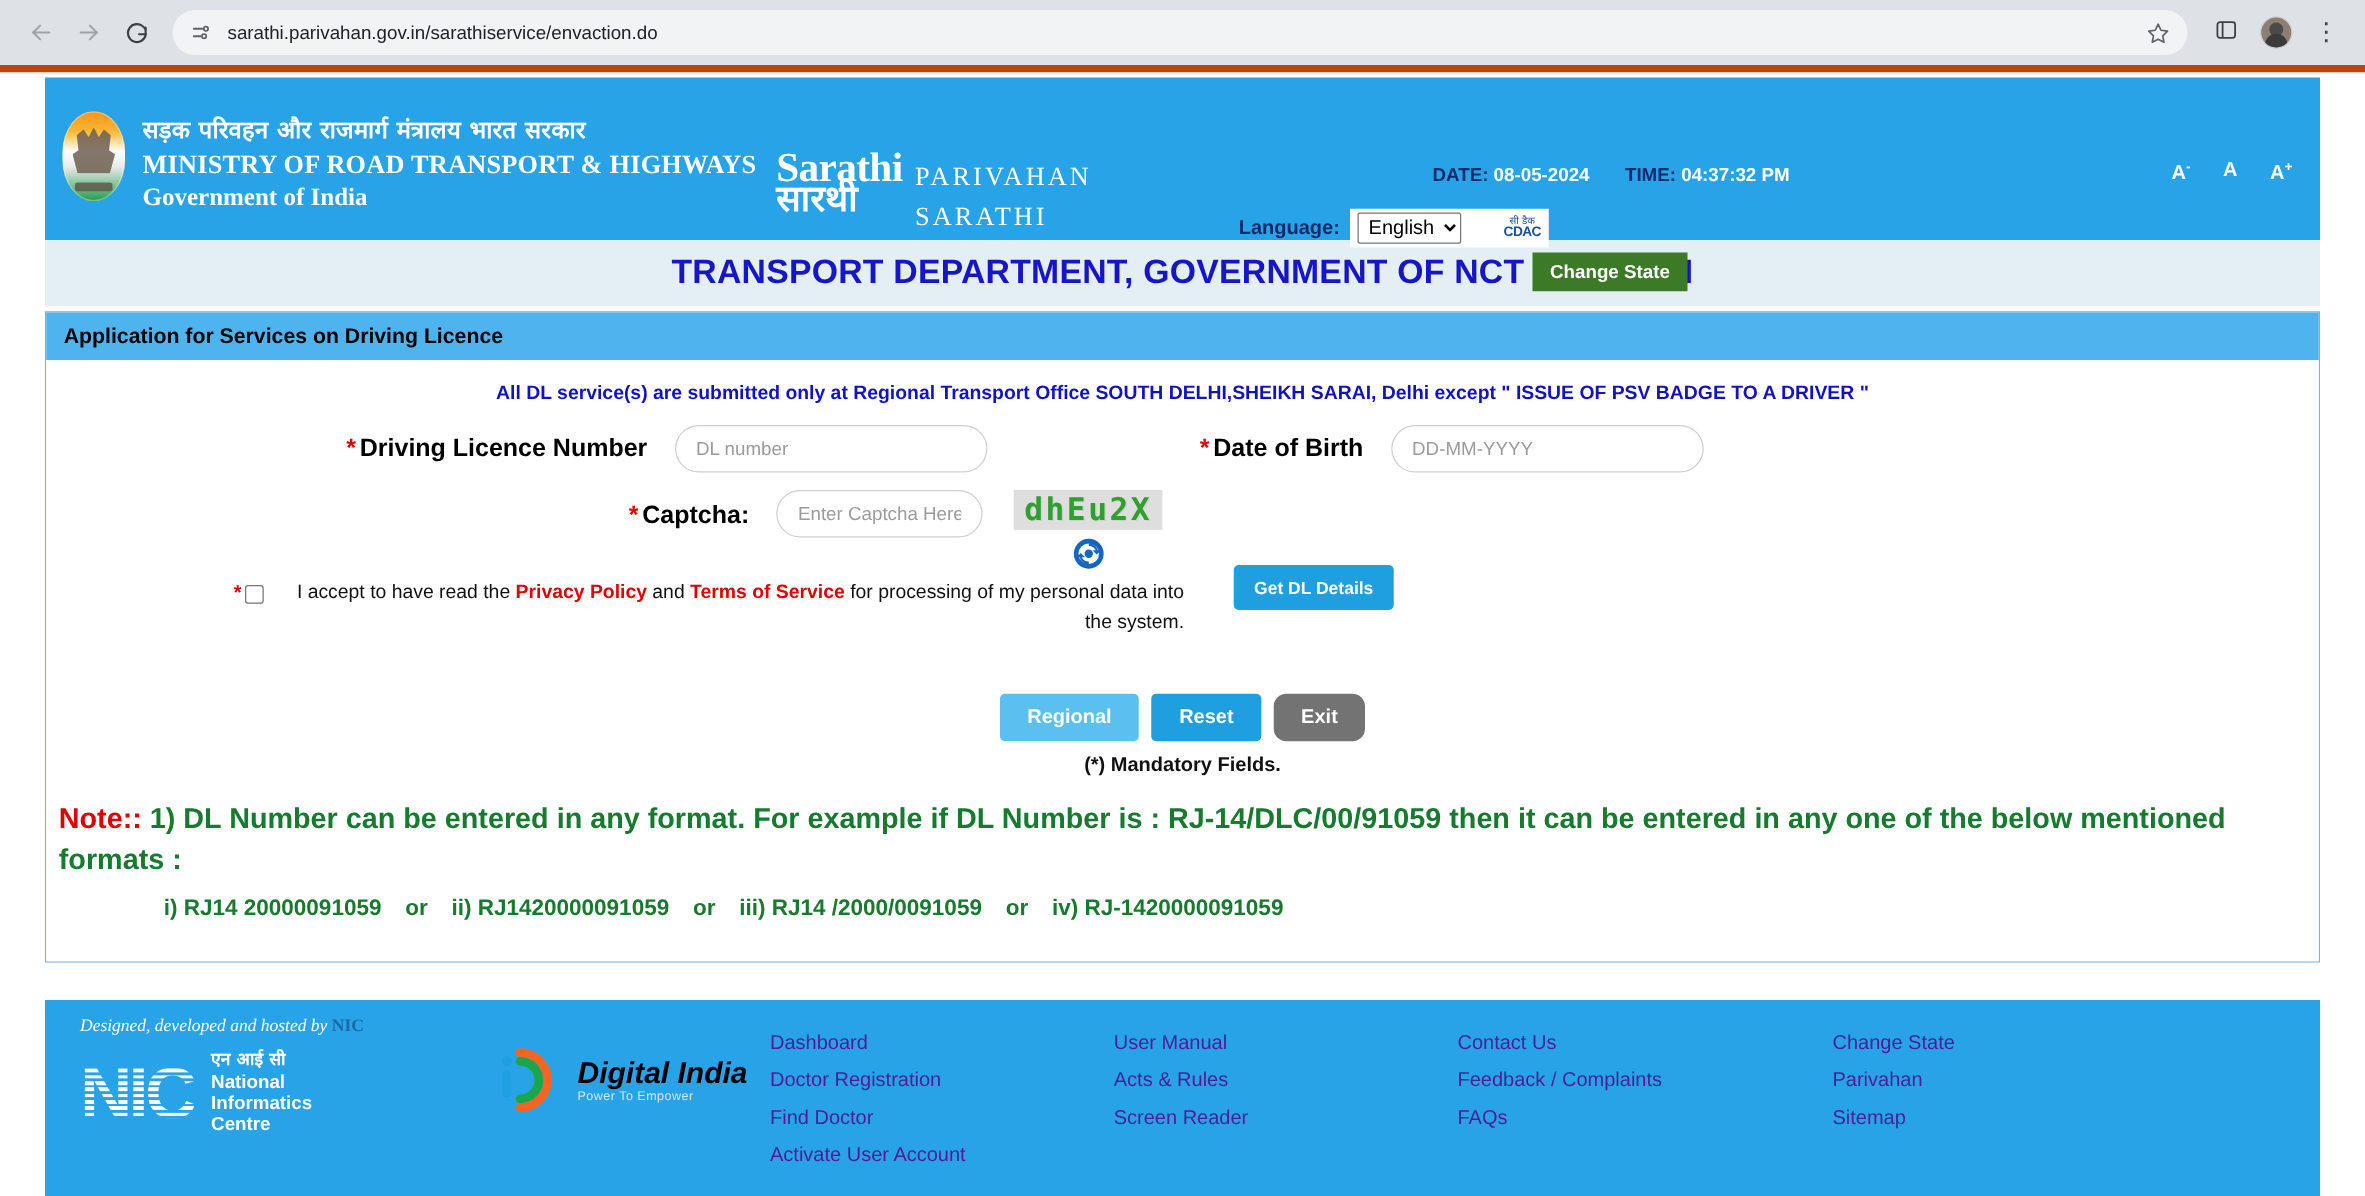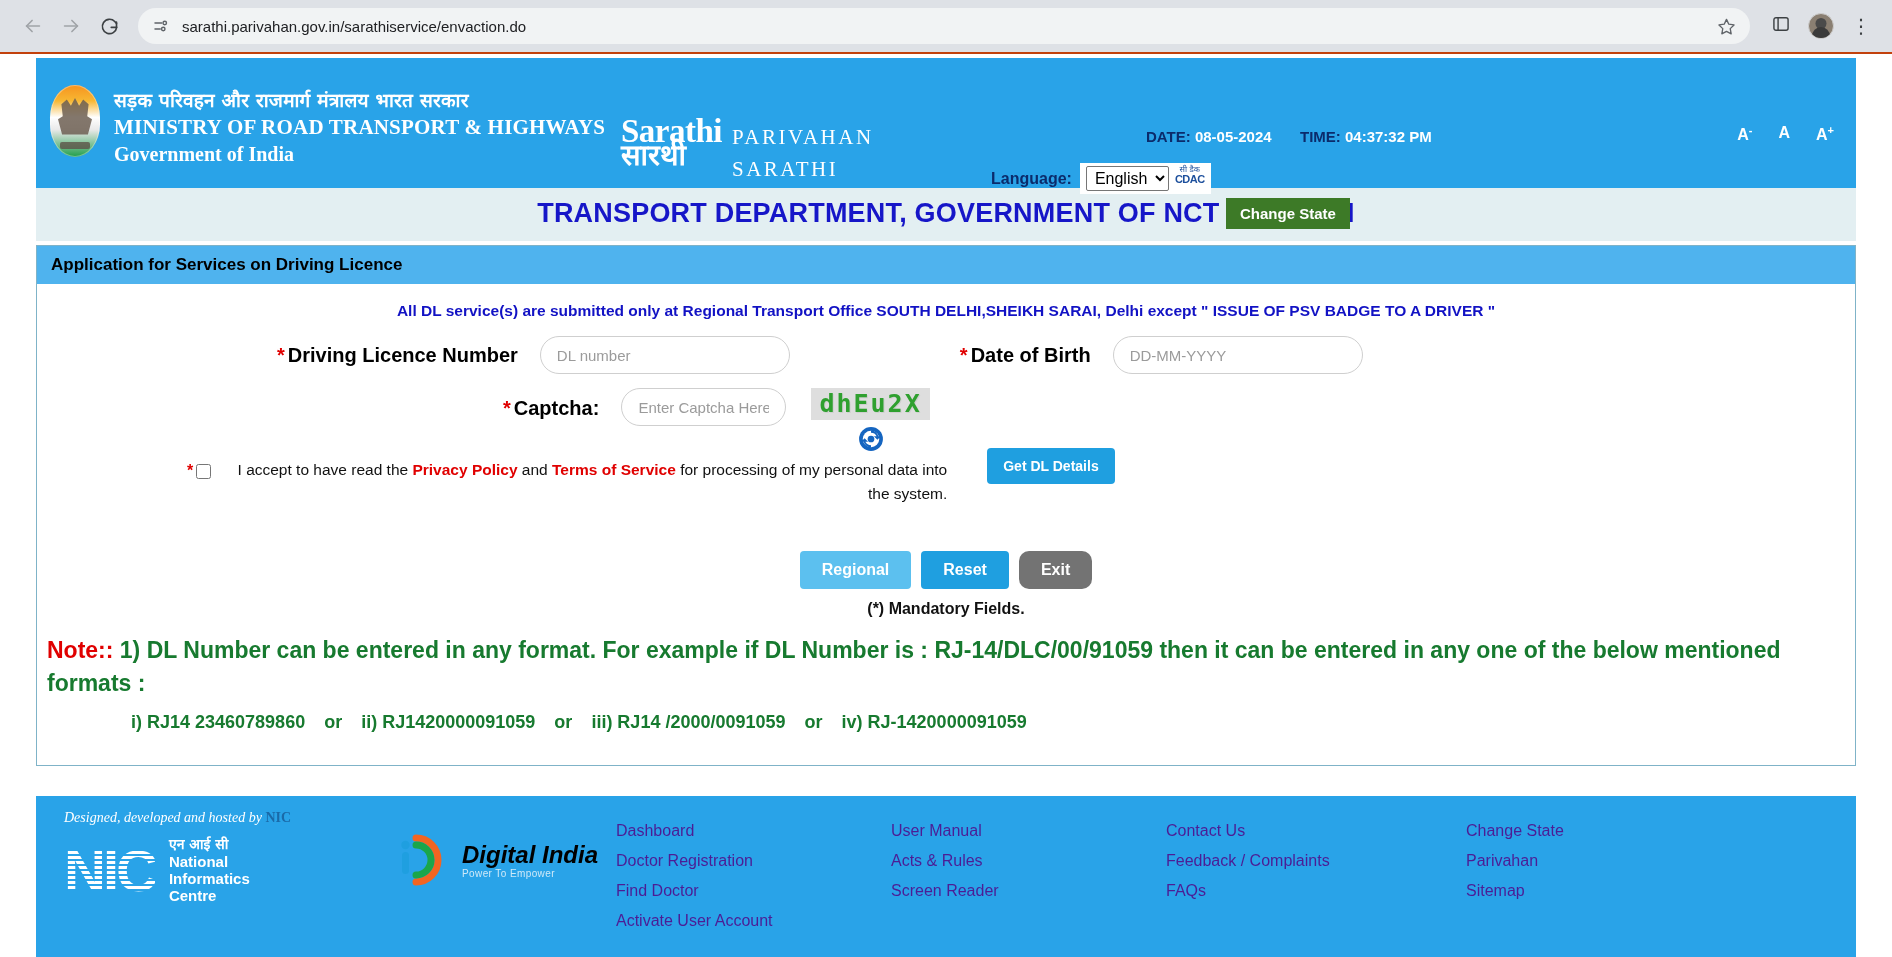--- a/index.html
+++ b/index.html
@@ -47,21 +47,21 @@
   }
   .avatar::before{
     content:""; position:absolute; left:50%; top:18%; transform:translateX(-50%);
     width:11px; height:11px; border-radius:50%; background:#4a4a4a;
   }
   .kebab { font-size:20px; line-height:1; color:#3c4043; letter-spacing:0; }
 
   
   .page {
     position:relative; width:1892px; height:905px; background:#ffffff;
-    border-top:2px solid #c2410c;
+    border-top:6px solid #c2410c;
   }
   .page-inner{
     position:absolute; left:0; top:0; right:0; bottom:0;
     background:#ffffff;
     padding:0;
   }
 
   
   .site-header{
     margin:4px 36px 0 36px;
@@ -120,21 +120,21 @@
     font-size:15px; font-weight:bold; white-space:nowrap;
   }
   .datetime .lbl{ color:#0b2b6b; }
   .datetime .sep{ display:inline-block; width:20px; }
 
   .language-row{
     position:absolute; left:955px; top:105px;
     display:flex; align-items:center;
   }
   .language-row .lbl{ color:#0b2b6b; font-size:16px; font-weight:bold; margin-right:8px; }
-  .lang-box{ background:#ffffff; display:flex; padding:3px 6px; }
+  .lang-box{ background:#ffffff; display:flex; align-items:center; padding:3px 6px;gap:28px; }
   .lang-select{
     font-family:"Liberation Sans", sans-serif; font-size:16px; color:#000;
     border:1px solid #767676; background:#ffffff; padding:2px 4px; border-radius:2px;
   }
   .cdac{ margin-left:6px; text-align:center; line-height:1; }
   .cdac .c1{ font-family:"DejaVu Sans", sans-serif; font-size:8px; color:#1c4f9c; display:block; }
   .cdac .c2{ font-family:"Liberation Sans", sans-serif; font-size:11px; font-weight:bold; color:#1c4f9c; display:block; letter-spacing:-.5px;}
 
   .change-state-btn{
     position:absolute; left:1190px; top:140px;
@@ -432,21 +432,21 @@
       </div>
       <div class="mandatory">
         <span>(*) Mandatory Fields.</span>
       </div>
 
       <div class="note">
         <span class="note-lbl">Note::</span>
         <span>1) DL Number can be entered in any format. For example if DL Number is : RJ-14/DLC/00/91059 then it can be entered in any one of the below mentioned formats :</span>
       </div>
       <div class="formats">
-        <span>i) RJ14 23460789860</span>
+        <span>i) RJ14 20000091059</span>
         <span class="or">or</span>
         <span>ii) RJ1420000091059</span>
         <span class="or">or</span>
         <span>iii) RJ14 /2000/0091059</span>
         <span class="or">or</span>
         <span>iv) RJ-1420000091059</span>
       </div>
     </div>
   </div>
 

